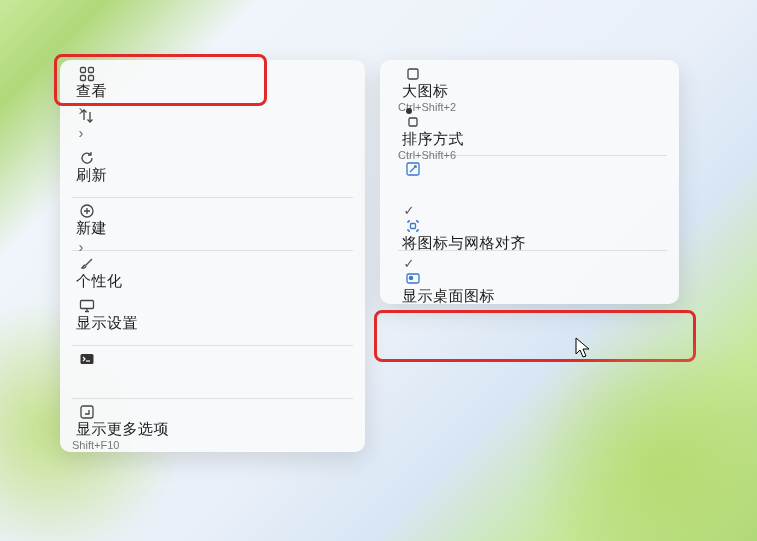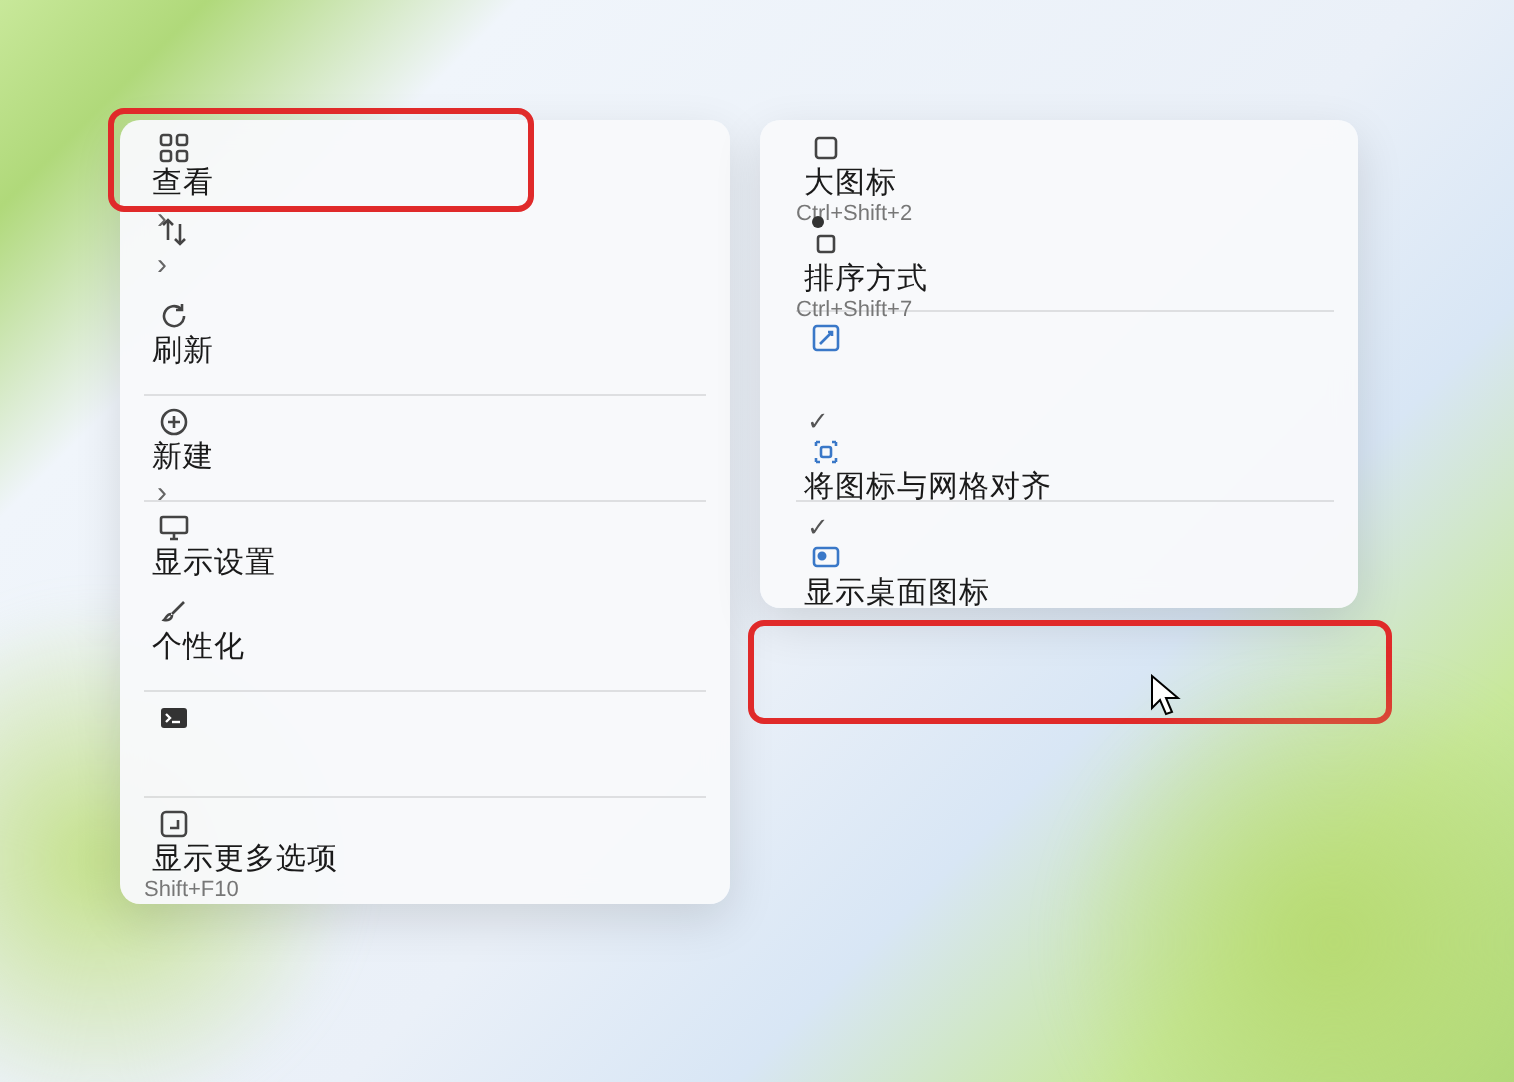--- a/index.html
+++ b/index.html
@@ -164,35 +164,35 @@
     </span>
     <span class="label">新建</span>
     <span class="chev">›</span>
   </div>
 
   <div class="divider"></div>
 
   <div class="item">
     <span class="icon-col">
       <svg width="16" height="16" viewBox="0 0 16 16" fill="none" stroke="#444" stroke-width="1.3">
+        <path d="M13 3 L7 9"></path>
+          <path d="M6.5 9 C4.5 9 4 11 3 12 C5 12.5 7 11.5 7 9.5" fill="none"></path>
+      </svg>
+    </span>
+    <span class="label">个性化</span>
+  </div>
+
+  <div class="item">
+    <span class="icon-col">
+      <svg width="16" height="16" viewBox="0 0 16 16" fill="none" stroke="#444" stroke-width="1.3">
         <rect x="1.5" y="2.5" width="13" height="8" rx="1"></rect>
           <path d="M6 13.5 L10 13.5 M8 10.5 L8 13.5"></path>
       </svg>
     </span>
     <span class="label">显示设置</span>
-  </div>
-
-  <div class="item">
-    <span class="icon-col">
-      <svg width="16" height="16" viewBox="0 0 16 16" fill="none" stroke="#444" stroke-width="1.3">
-        <path d="M13 3 L7 9"></path>
-          <path d="M6.5 9 C4.5 9 4 11 3 12 C5 12.5 7 11.5 7 9.5" fill="none"></path>
-      </svg>
-    </span>
-    <span class="label">个性化</span>
   </div>
 
   <div class="divider"></div>
 
   <div class="item">
     <span class="icon-col">
       <svg width="16" height="16" viewBox="0 0 16 16" fill="#333">
         <rect x="1.5" y="3" width="13" height="10" rx="1.5"></rect>
         <path d="M4 6 L6 8 L4 10" stroke="#fff" stroke-width="1.2" fill="none"></path>
         <path d="M7 10 L11 10" stroke="#fff" stroke-width="1.2"></path>
@@ -231,21 +231,21 @@
   <div class="item">
     <span class="bullet-col">
         <span class="dot"></span>
       </span>
     <span class="icon-col">
       <svg width="16" height="16" viewBox="0 0 16 16" fill="none" stroke="#444" stroke-width="1.3">
         <rect x="4" y="4" width="8" height="8" rx="1.2"></rect>
       </svg>
     </span>
     <span class="label">排序方式</span>
-    <span class="accel">Ctrl+Shift+7</span>
+    <span class="accel">Ctrl+Shift+6</span>
   </div>
 
 
   <div class="divider"></div>
 
   <div class="item">
     <span class="check-col"></span>
     <span class="icon-col">
       <svg width="16" height="16" viewBox="0 0 16 16" fill="none" stroke="#3a78c8" stroke-width="1.3">
         <rect x="2" y="2" width="12" height="12" rx="1.5"></rect>

